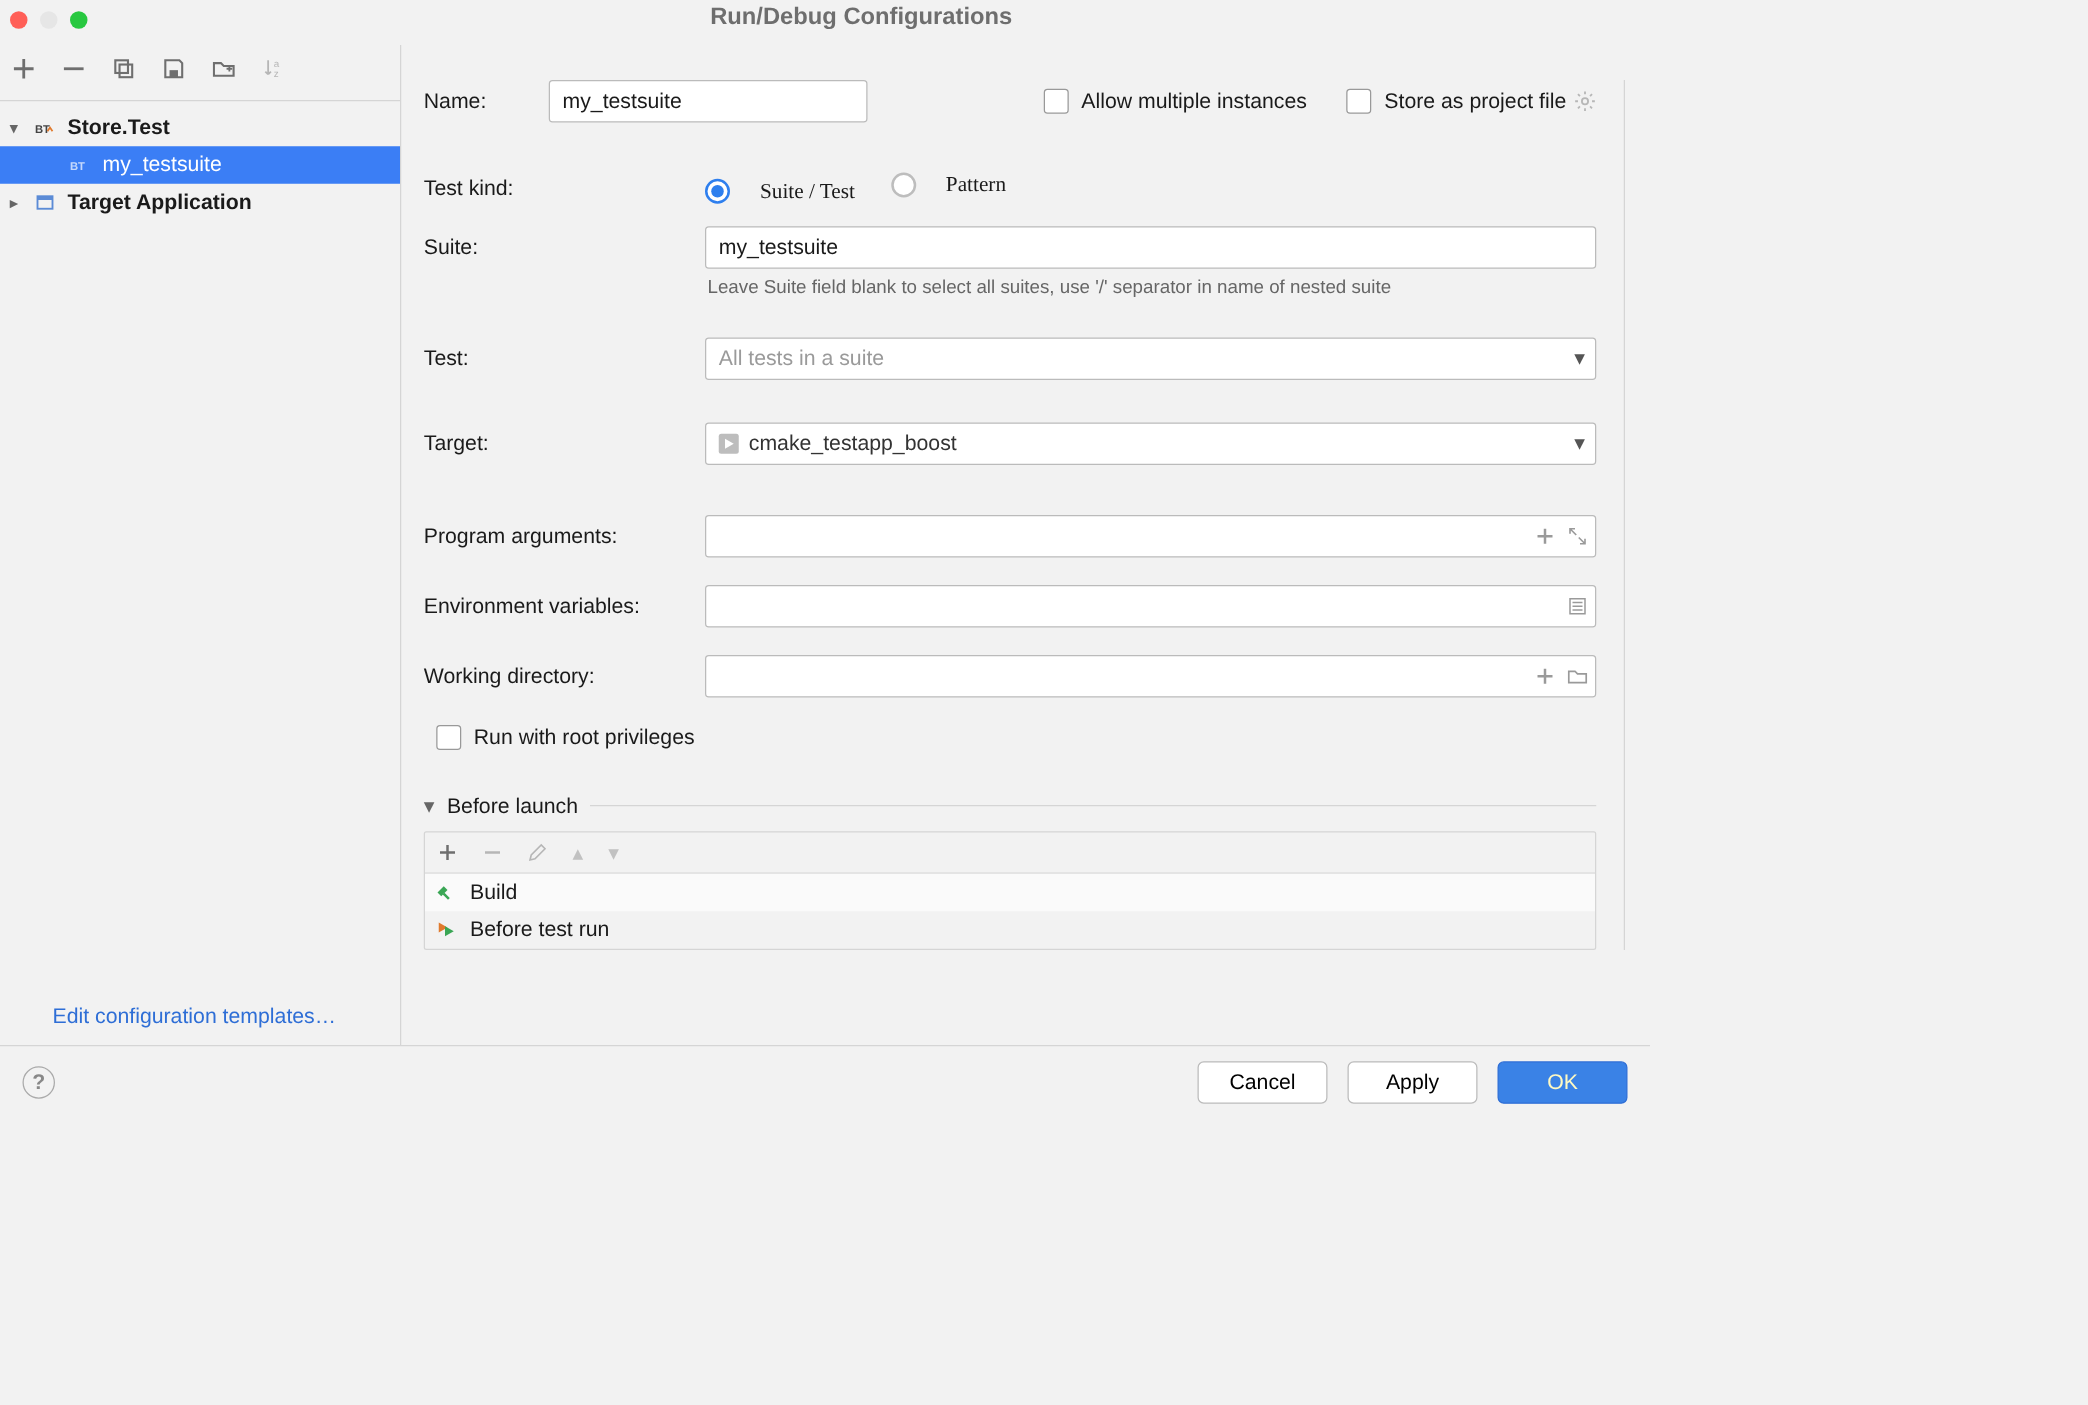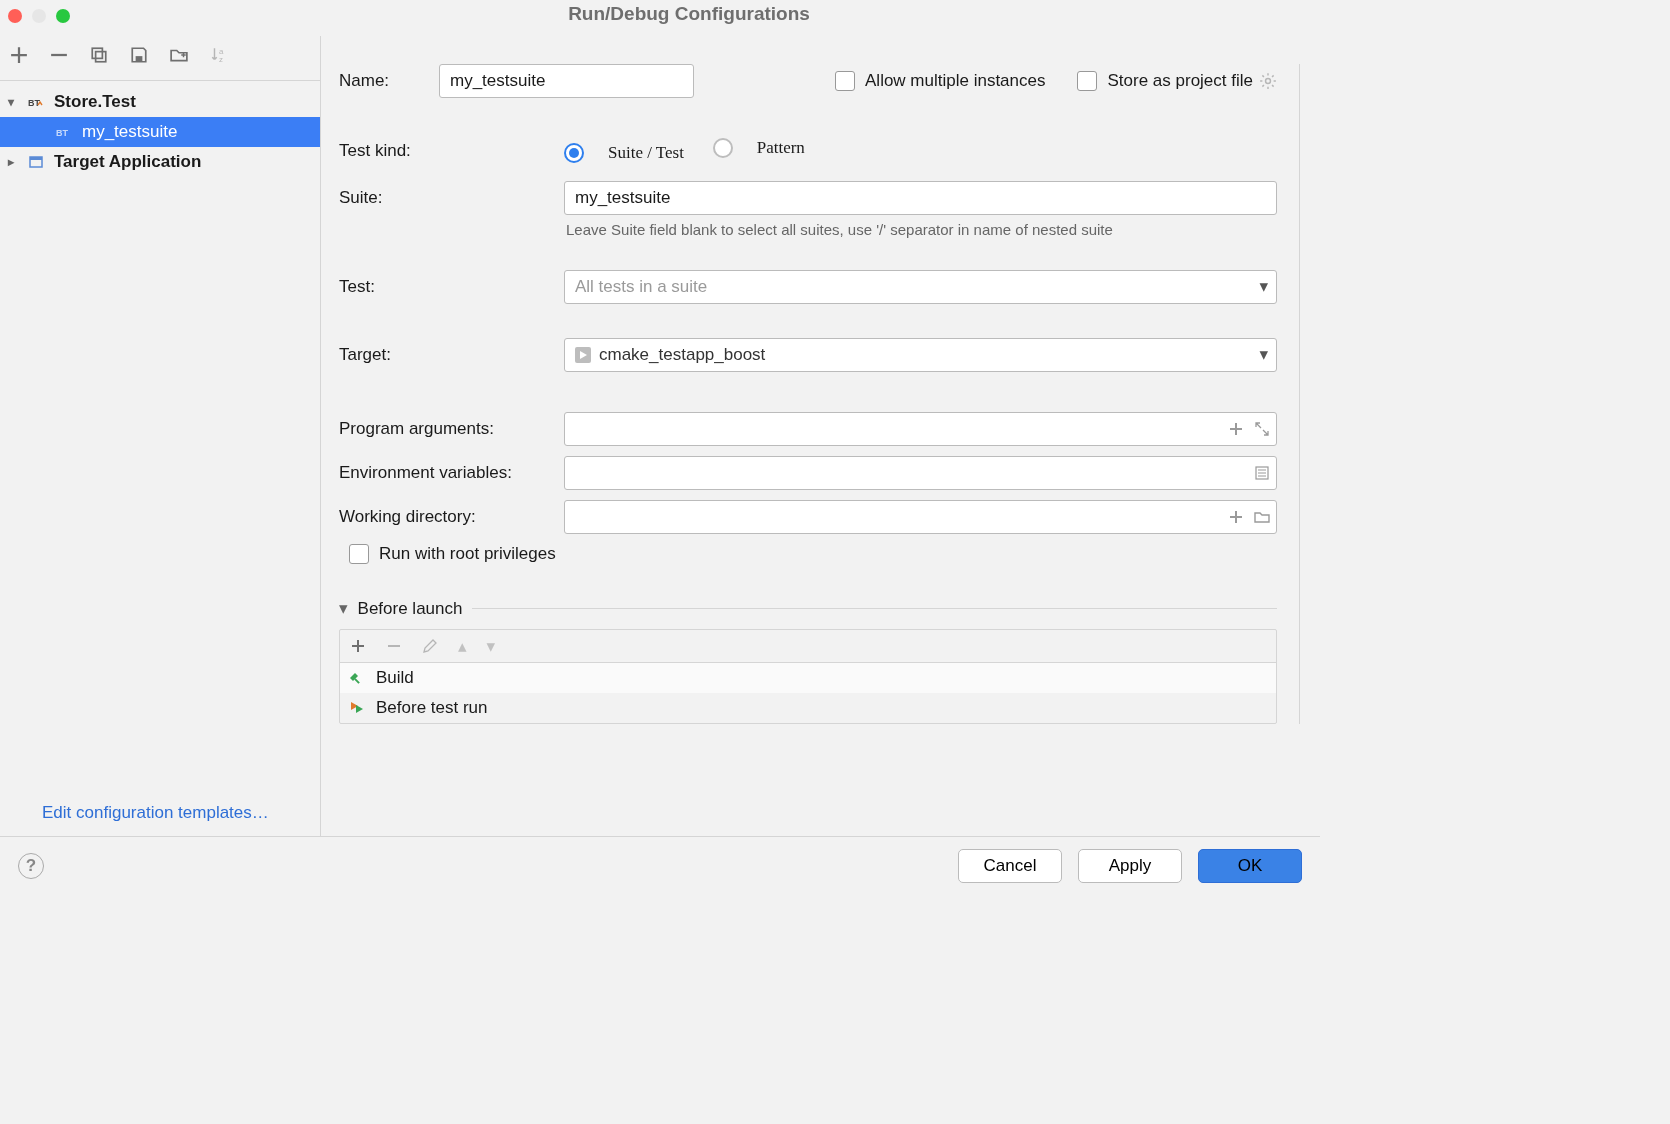--- a/index.html
+++ b/index.html
@@ -54,21 +54,21 @@
   .tnode.lvl1{padding-left:8px;}
 
   .sidefoot{
     border-top:0;padding:10px 14px 14px;margin-left:28px;
   }
   .link{color:var(--link);cursor:pointer;font-size:17px;}
 
   .main{flex:1;padding:20px 20px 0 18px;overflow:auto;}
   .main-inner{position:relative;border-right:1px solid var(--panel-border);padding-right:22px;}
 
-  .row{display:flex;align-items:center;margin-bottom:10px;}
+  .row{display:flex;align-items:center;margin-bottom:22px;}
   .row.name{margin-top:8px;margin-bottom:40px;}
   .lab{width:215px;flex:0 0 215px;padding-right:10px;}
   .lab.name{width:90px;flex:0 0 90px;}
   .field{flex:1;position:relative;}
 
   input[type=text], .select, .combo, .fakeinput{
     width:100%;height:34px;box-sizing:border-box;
     border:1px solid var(--field-border);border-radius:3px;
     background:var(--field-bg);padding:0 10px;font-size:17px;line-height:34px;
     color:var(--text);
@@ -102,21 +102,21 @@
     position:absolute;bottom:0;left:0;right:0;height:58px;
     border-top:1px solid var(--panel-border);
     display:flex;align-items:center;padding:0 18px;background:var(--bg);
   }
   .help-ic{width:24px;height:24px;border:1.5px solid #aaa;border-radius:50%;display:flex;align-items:center;justify-content:center;color:#888;font-weight:700;cursor:pointer;}
   .footer .spacer{flex:1;}
   .btn{
     height:34px;min-width:104px;border:1px solid var(--field-border);border-radius:5px;background:#fff;
     margin-left:16px;font-size:17px;cursor:pointer;padding:0 18px;
   }
-  .btn.primary{background:#3a82e6;border-color:#2e6ed6;color:#000000;}
+  .btn.primary{background:#3a82e6;border-color:#2e6ed6;color:#fef9c3;}
 
   
   svg{display:block;}
   .ico16{width:16px;height:16px;}
   .ico18{width:18px;height:18px;}
 
   .gearcol{color:#b7b7b7;}
 </style>
 </head>
 <body>

